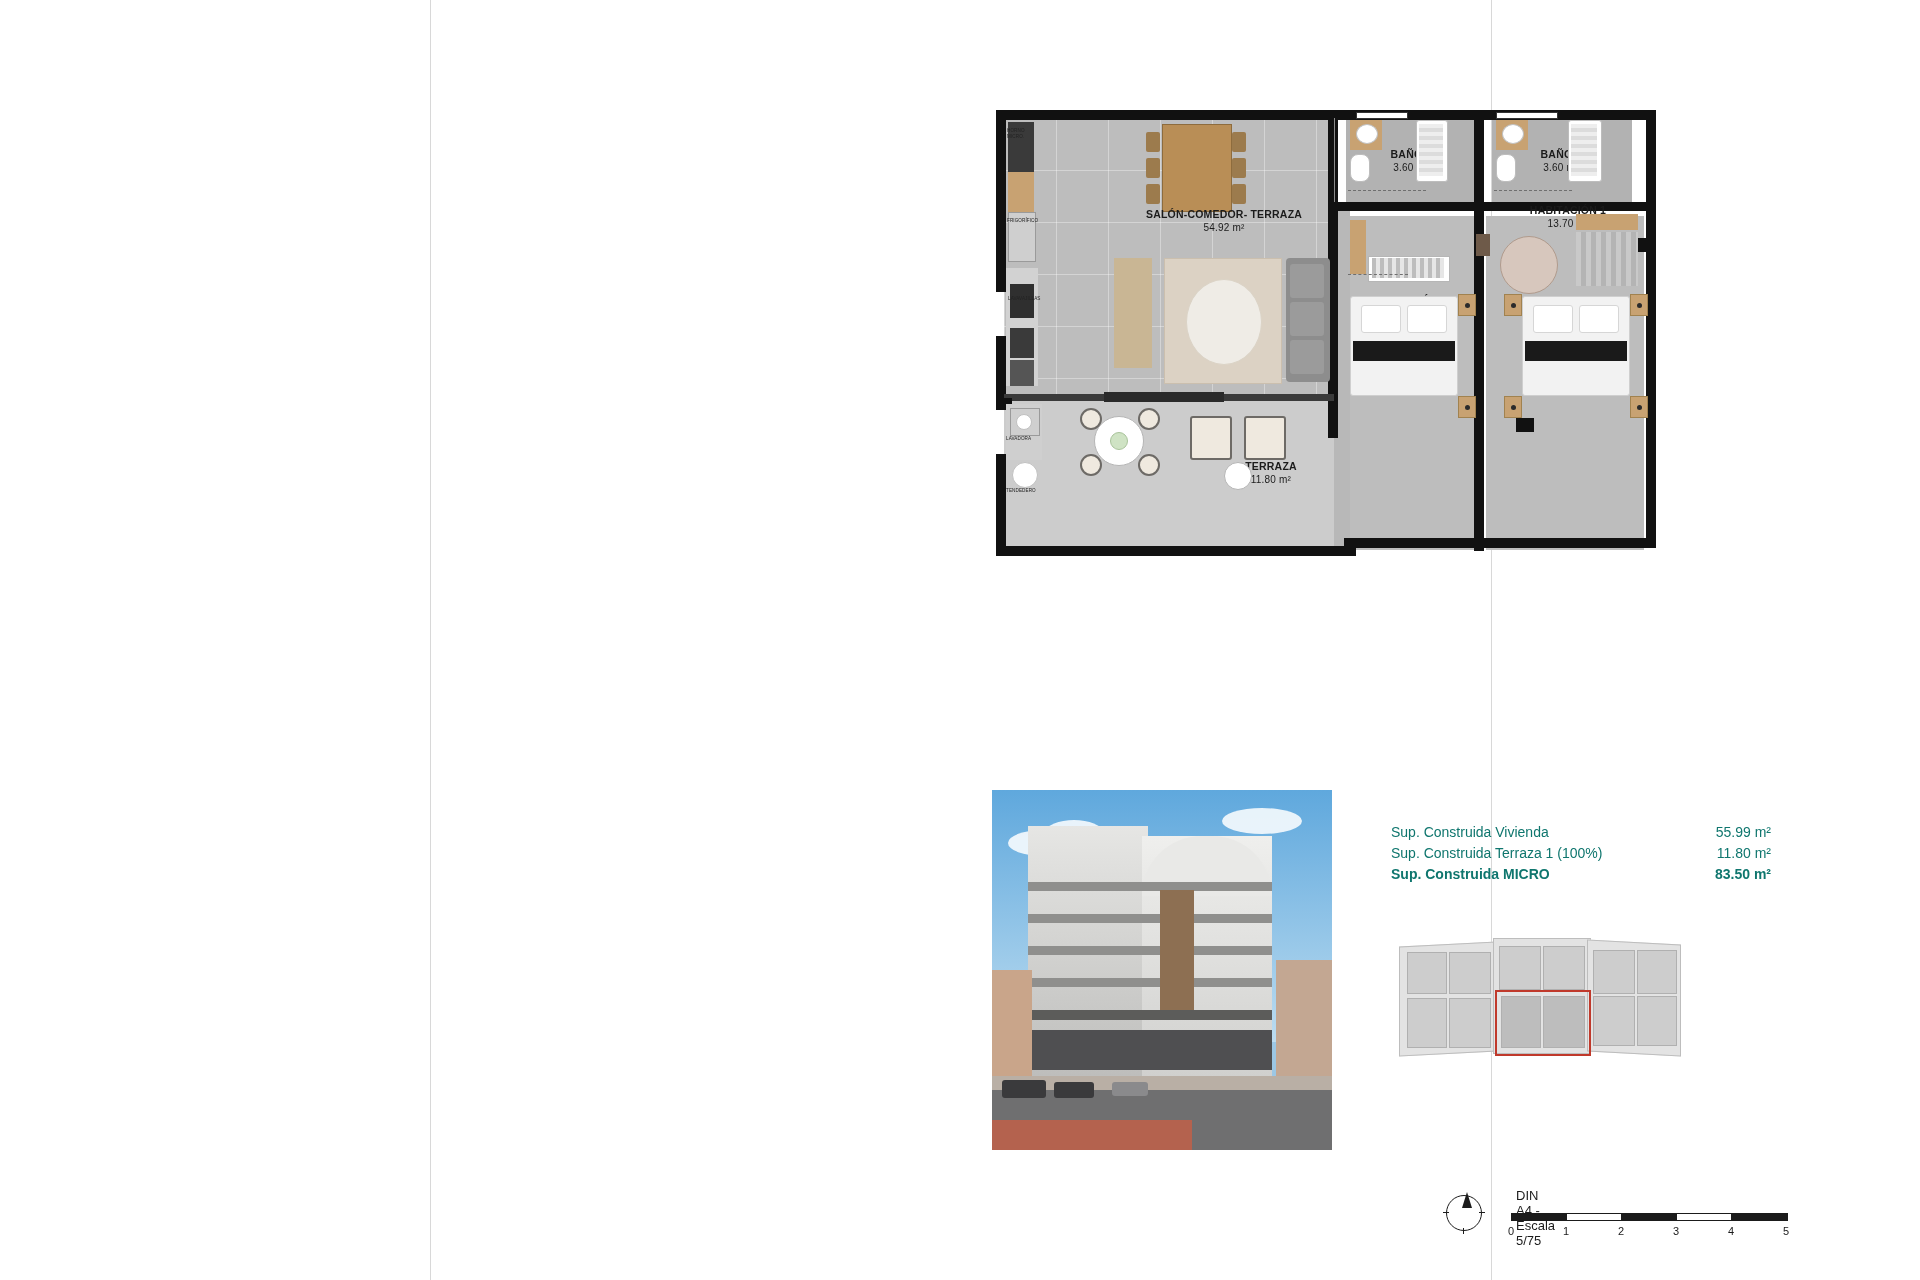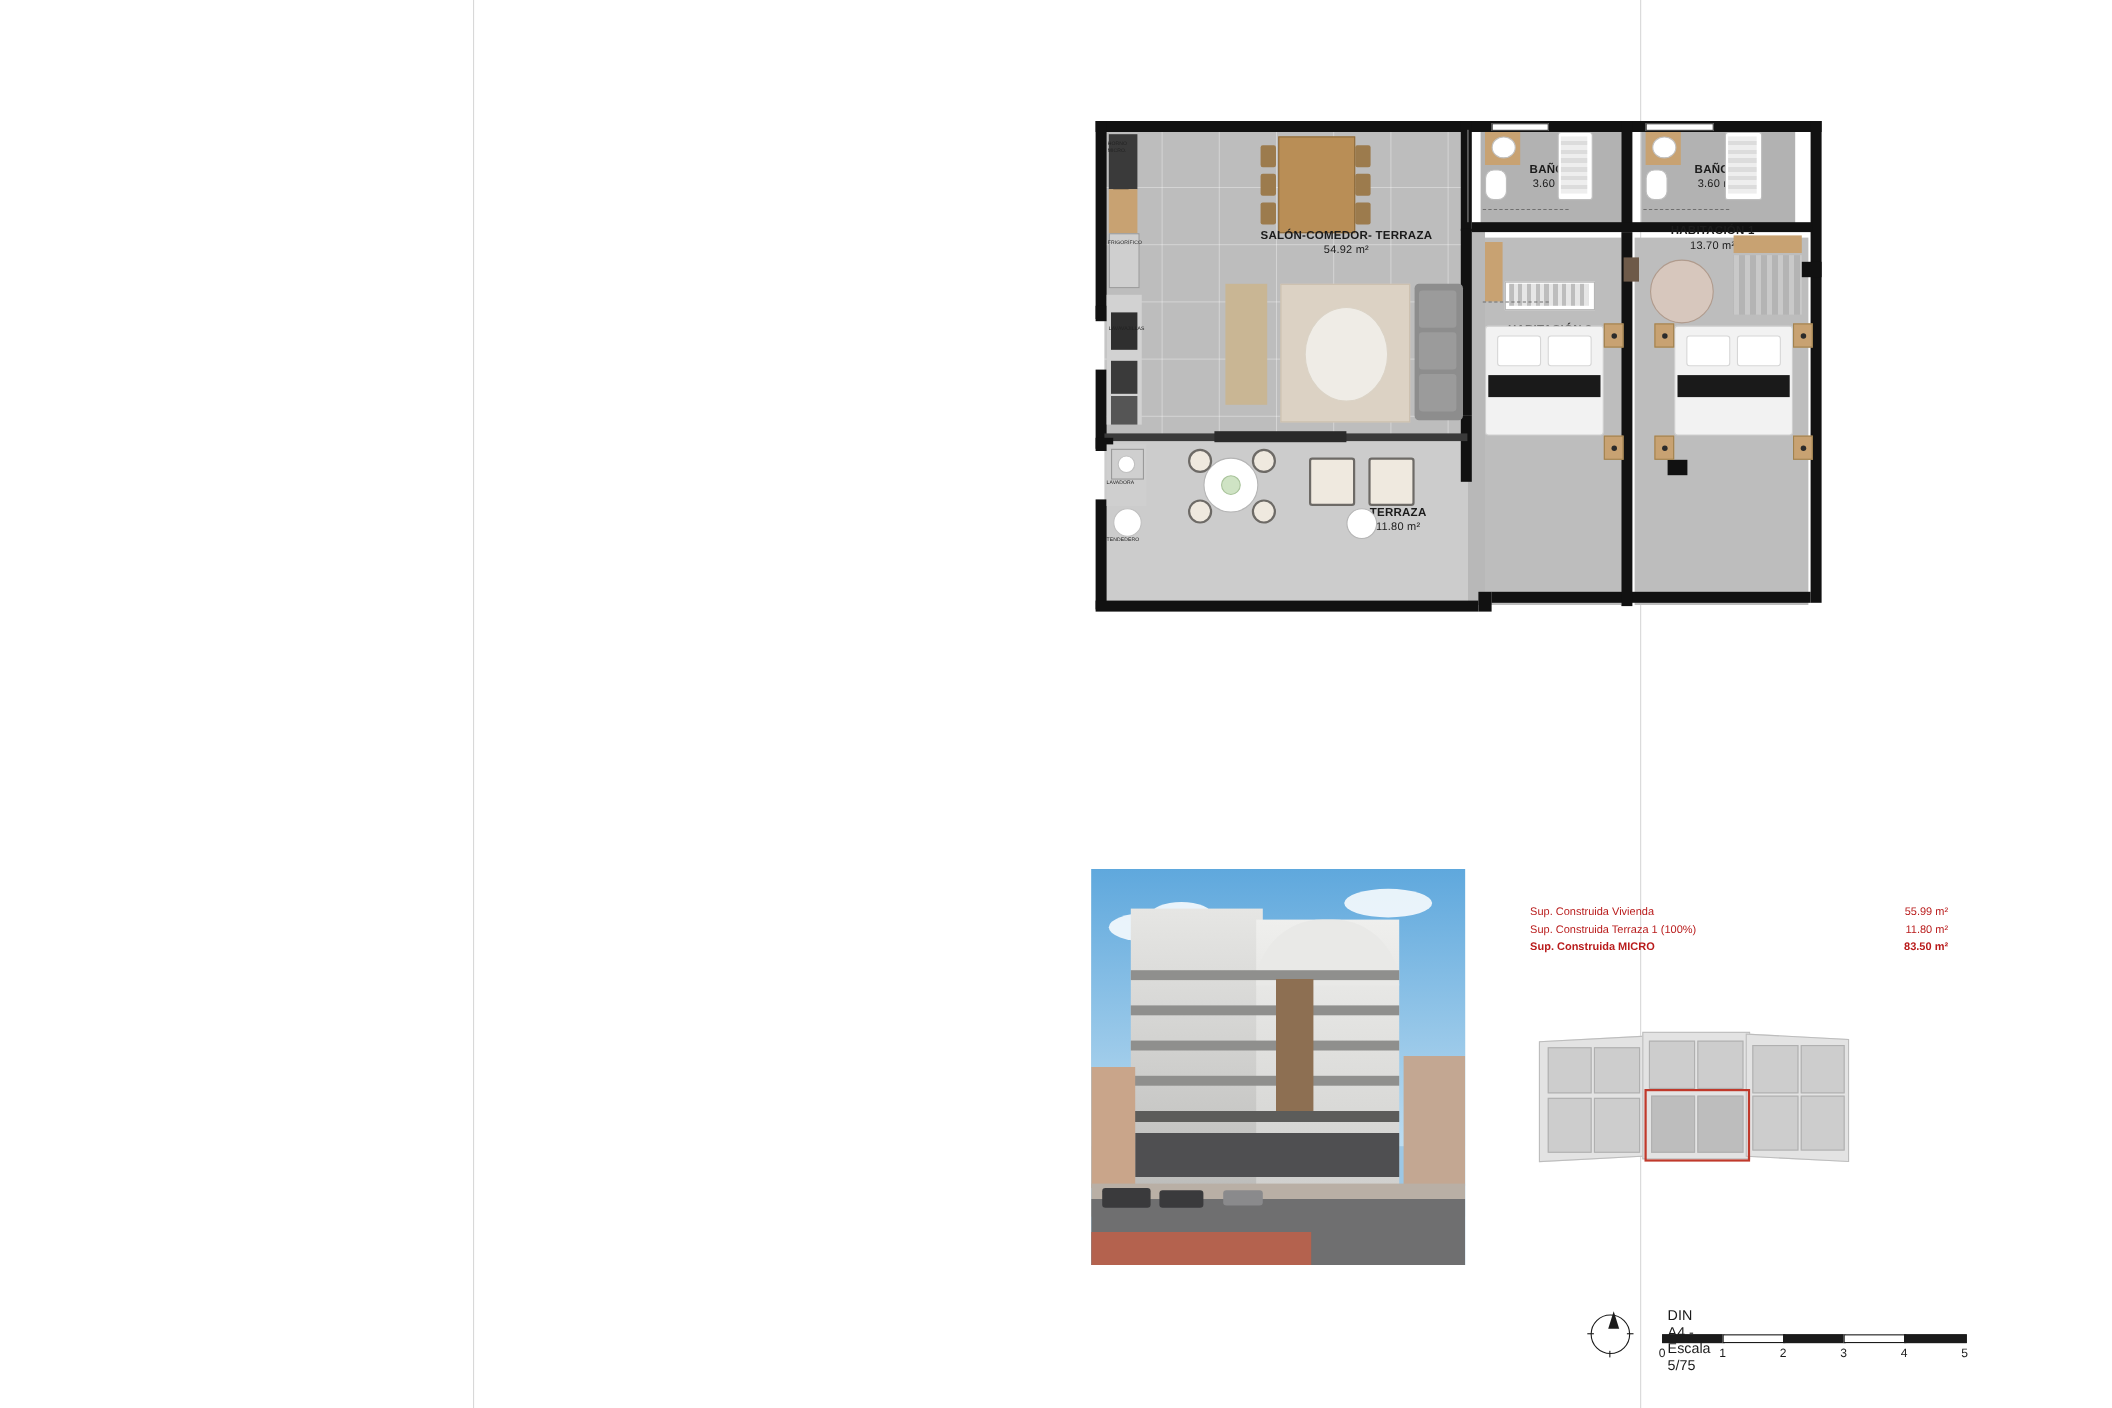--- a/index.html
+++ b/index.html
@@ -66,21 +66,21 @@
   .band.dark{background:#5c5c5a;}
   .brown{position:absolute;background:#8d6f52;}
   .road{position:absolute;background:#6f6f70;}
   .sidewalk{position:absolute;background:#b9afa5;}
   .car{position:absolute;background:#3a3a3c;border-radius:3px;}
   .smallb{position:absolute;background:#c9a58a;}
 
   .title{position:absolute;left:960px;top:770px;font-size:30px;color:#5a7d91;font-weight:700;letter-spacing:.5px;font-family:"DejaVu Sans",sans-serif;}
   .title .small{font-size:20px;}
 
-  .specs{position:absolute;left:960px;top:824px;width:380px;font-size:10px;color:#b91c1c;}
+  .specs{position:absolute;left:960px;top:824px;width:380px;font-size:14px;color:#0f766e;}
   .spec-row{display:flex;justify-content:space-between;margin-bottom:5px;}
   .spec-row .v{width:92px;text-align:right;}
   .spec-row.total{font-weight:700;}
 
   .keyplan{position:absolute;left:962px;top:928px;width:330px;height:140px;}
   .kp-block{position:absolute;background:#e3e3e3;border:1px solid #bdbdbd;}
   .kp-hi{position:absolute;border:2px solid #c0392b;}
   .kp-mini{position:absolute;background:#cdcdcd;border:1px solid #b0b0b0;}
 
   .scalebar{position:absolute;left:990px;top:1195px;width:360px;height:50px;}
@@ -178,21 +178,21 @@
       <span class="sub">54.92 m²</span>
     </div>
     <div class="lbl" style="left:390px;top:50px;width:90px;">
       <span>BAÑO 2</span>
       <span class="sub">3.60 m²</span>
     </div>
     <div class="lbl" style="left:540px;top:50px;width:90px;">
       <span>BAÑO 1</span>
       <span class="sub">3.60 m²</span>
     </div>
-    <div class="lbl" style="left:506px;top:106px;width:150px;">
+    <div class="lbl" style="left:517px;top:106px;width:150px;">
       <span>HABITACIÓN 1</span>
       <span class="sub">13.70 m²</span>
     </div>
     <div class="lbl" style="left:368px;top:196px;width:130px;">
       <span>HABITACIÓN 2</span>
       <span class="sub">10.40 m²</span>
     </div>
     <div class="lbl" style="left:240px;top:362px;width:110px;">
       <span>TERRAZA</span>
       <span class="sub">11.80 m²</span>

